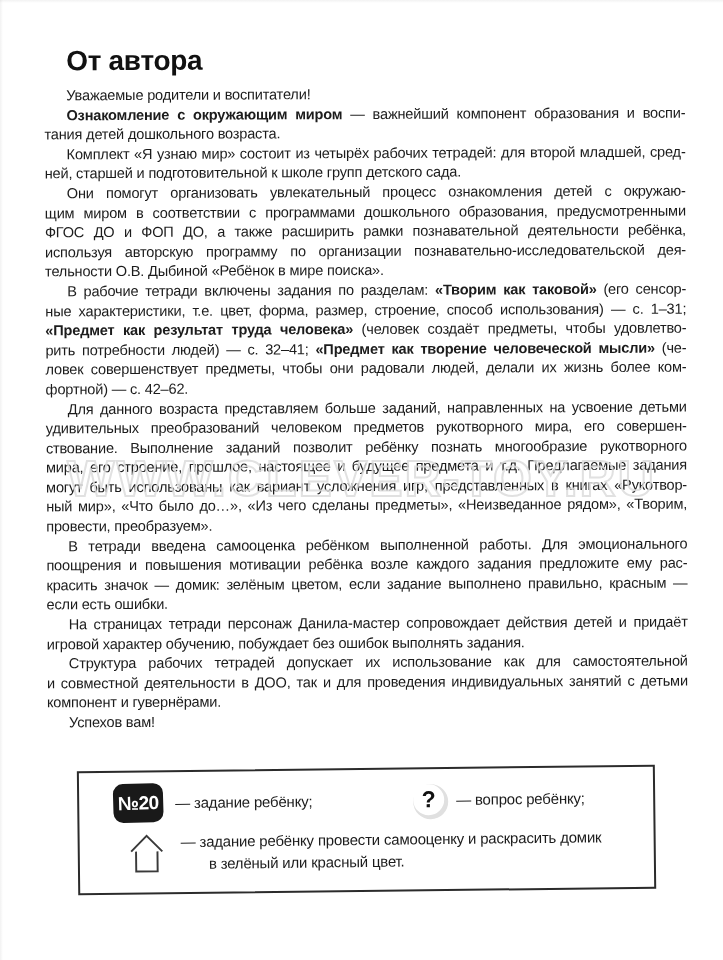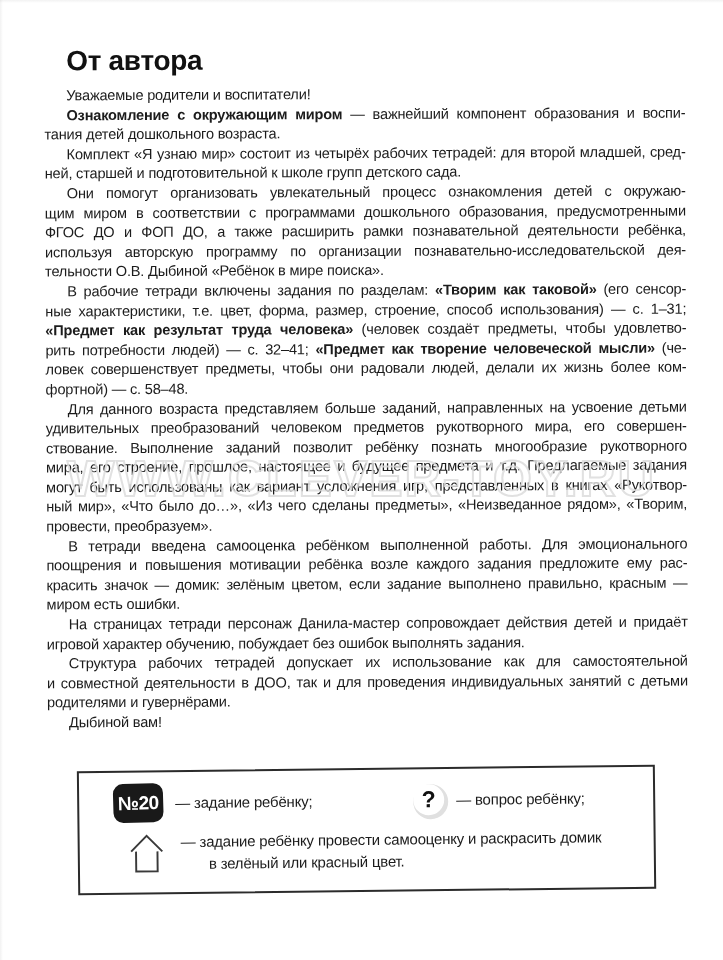--- a/index.html
+++ b/index.html
@@ -158,48 +158,48 @@
             <div class="line"><span>ФГОС ДО и ФОП ДО, а также расширить рамки познавательной деятельности ребёнка,</span></div>
             <div class="line"><span>используя авторскую программу по организации познавательно-исследовательской дея-</span></div>
             <div class="line last"><span>тельности О.В. Дыбиной «Ребёнок в мире поиска».</span></div>
           </div>
           <div class="para">
             <div class="line first"><span>В рабочие тетради включены задания по разделам: </span><b>«Творим как таковой»</b><span> (его сенсор-</span></div>
             <div class="line"><span>ные характеристики, т.е. цвет, форма, размер, строение, способ использования) — с. 1–31;</span></div>
             <div class="line"><b>«Предмет как результат труда человека»</b><span> (человек создаёт предметы, чтобы удовлетво-</span></div>
             <div class="line"><span>рить потребности людей) — с. 32–41; </span><b>«Предмет как творение человеческой мысли»</b><span> (че-</span></div>
             <div class="line"><span>ловек совершенствует предметы, чтобы они радовали людей, делали их жизнь более ком-</span></div>
-            <div class="line last"><span>фортной) — с. 58–48.</span></div>
+            <div class="line last"><span>фортной) — с. 42–62.</span></div>
           </div>
           <div class="para">
             <div class="line first"><span>Для данного возраста представляем больше заданий, направленных на усвоение детьми</span></div>
             <div class="line"><span>удивительных преобразований человеком предметов рукотворного мира, его совершен-</span></div>
             <div class="line"><span>ствование. Выполнение заданий позволит ребёнку познать многообразие рукотворного</span></div>
             <div class="line"><span>мира, его строение, прошлое, настоящее и будущее предмета и т.д. Предлагаемые задания</span></div>
             <div class="line"><span>могут быть использованы как вариант усложнения игр, представленных в книгах «Рукотвор-</span></div>
             <div class="line"><span>ный мир», «Что было до…», «Из чего сделаны предметы», «Неизведанное рядом», «Творим,</span></div>
             <div class="line last"><span>провести, преобразуем».</span></div>
           </div>
           <div class="para">
             <div class="line first"><span>В тетради введена самооценка ребёнком выполненной работы. Для эмоционального</span></div>
             <div class="line"><span>поощрения и повышения мотивации ребёнка возле каждого задания предложите ему рас-</span></div>
             <div class="line"><span>красить значок — домик: зелёным цветом, если задание выполнено правильно, красным —</span></div>
-            <div class="line last"><span>миром есть ошибки.</span></div>
+            <div class="line last"><span>если есть ошибки.</span></div>
           </div>
           <div class="para">
             <div class="line first"><span>На страницах тетради персонаж Данила-мастер сопровождает действия детей и придаёт</span></div>
             <div class="line last"><span>игровой характер обучению, побуждает без ошибок выполнять задания.</span></div>
           </div>
           <div class="para">
             <div class="line first"><span>Структура рабочих тетрадей допускает их использование как для самостоятельной</span></div>
             <div class="line"><span>и совместной деятельности в ДОО, так и для проведения индивидуальных занятий с детьми</span></div>
-            <div class="line last"><span>родителями и гувернёрами.</span></div>
-          </div>
-          <div class="para">
-            <div class="line first last"><span>Дыбиной вам!</span></div>
+            <div class="line last"><span>компонент и гувернёрами.</span></div>
+          </div>
+          <div class="para">
+            <div class="line first last"><span>Успехов вам!</span></div>
           </div>
         </div>
 
       <div class="legend-box">
         <div class="legend-row1">
           <div class="l-group g1">
             <span class="task-badge">№20</span>
             <span class="legend-label">— задание ребёнку;</span>
           </div>
           <div class="l-group">

